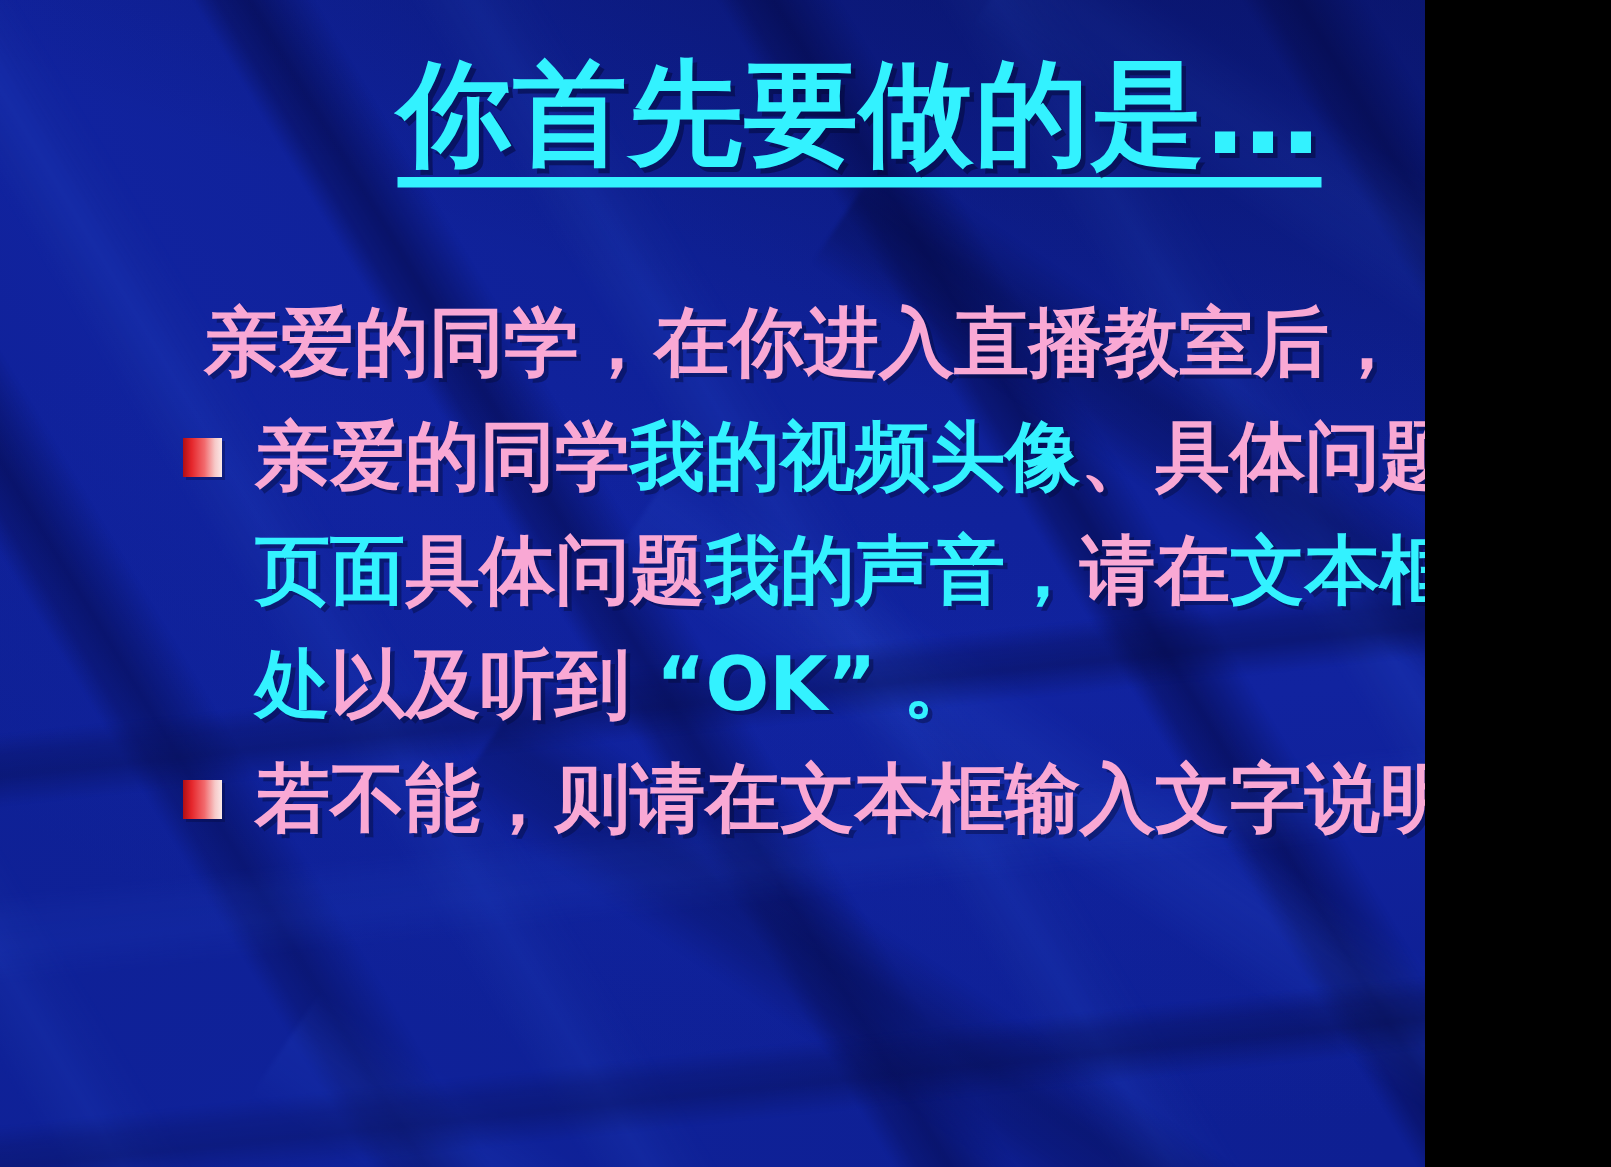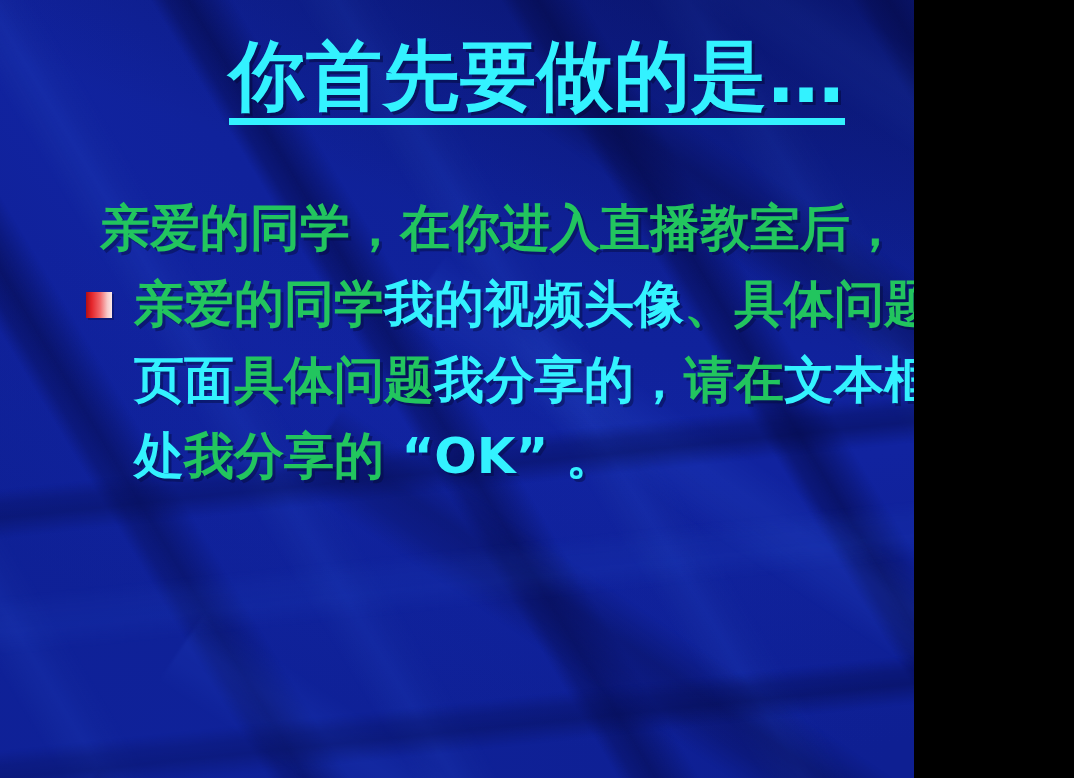--- a/index.html
+++ b/index.html
@@ -7,20 +7,21 @@
     padding: 0;
     background: #000;
   }
   .slide {
     position: relative;
     width: 914px;
     height: 778px;
     overflow: hidden;
     background: #10219a;
     font-family: "DejaVu Sans", "Liberation Sans", sans-serif;
+    padding-left: 36px;
   }
 
   
   .bg-base {
     position: absolute;
     inset: 0;
     background:
       radial-gradient(120% 115% at 78% -18%, #0c1a84 0%, #0f2197 42%, #11239f 68%, #0e1f92 100%);
   }
   .bg-rays {
@@ -156,21 +157,21 @@
   .bullet {
     position: absolute;
     left: 8px;
     top: 26px;
     width: 26px;
     height: 26px;
     background: linear-gradient(90deg, #b00e14 0%, #e5262b 22%, #f26a6d 55%, #f7c9c8 82%, #fbe9e8 100%);
     box-shadow: 2px 2px 0 rgba(4,10,60,0.35);
   }
 
-  .y { color: #22c55e; font-family: Liberation Serif, serif; }
+  .y { color: #f9a8d4; font-family: Liberation Serif, serif; }
   .c { color: #33f2ff; }
 </style>
 </head>
 <body>
 
 <div class="slide">
 
   <div class="bg-base"></div>
   <div class="bg-rays"></div>
   <div class="bg-rays2"></div>
@@ -179,18 +180,19 @@
 
   <div class="content">
 
     <div class="title">
       <span class="title-inner">你首先要做的是…</span>
     </div>
 
     <div class="body" id="body-lines">
         <div class="line lead"><span class="y">亲爱的同学，在你进入直播教室后，</span></div>
         <div class="line bulleted"><span class="bullet"></span><span class="y">亲爱的同学</span><span class="c">我的视频头像</span><span class="y">、具体问题</span><span class="c">PPT</span></div>
-        <div class="line indent"><span class="c">页面</span><span class="y">具体问题</span><span class="c">我分享的，</span><span class="y">请在</span><span class="c">文本框</span></div>
-        <div class="line indent"><span class="c">处</span><span class="y">我分享的</span><span class="c">  “OK”</span><span class="c"> 。</span></div>
+        <div class="line indent"><span class="c">页面</span><span class="y">具体问题</span><span class="c">我的声音，</span><span class="y">请在</span><span class="c">文本框</span></div>
+        <div class="line indent"><span class="c">处</span><span class="y">以及听到</span><span class="c">  “OK”</span><span class="c"> 。</span></div>
+        <div class="line bulleted"><span class="bullet"></span><span class="y">若不能，则请在文本框输入文字说明</span></div>
       </div>
 
   </div>
 </div>
 
 </body></html>

